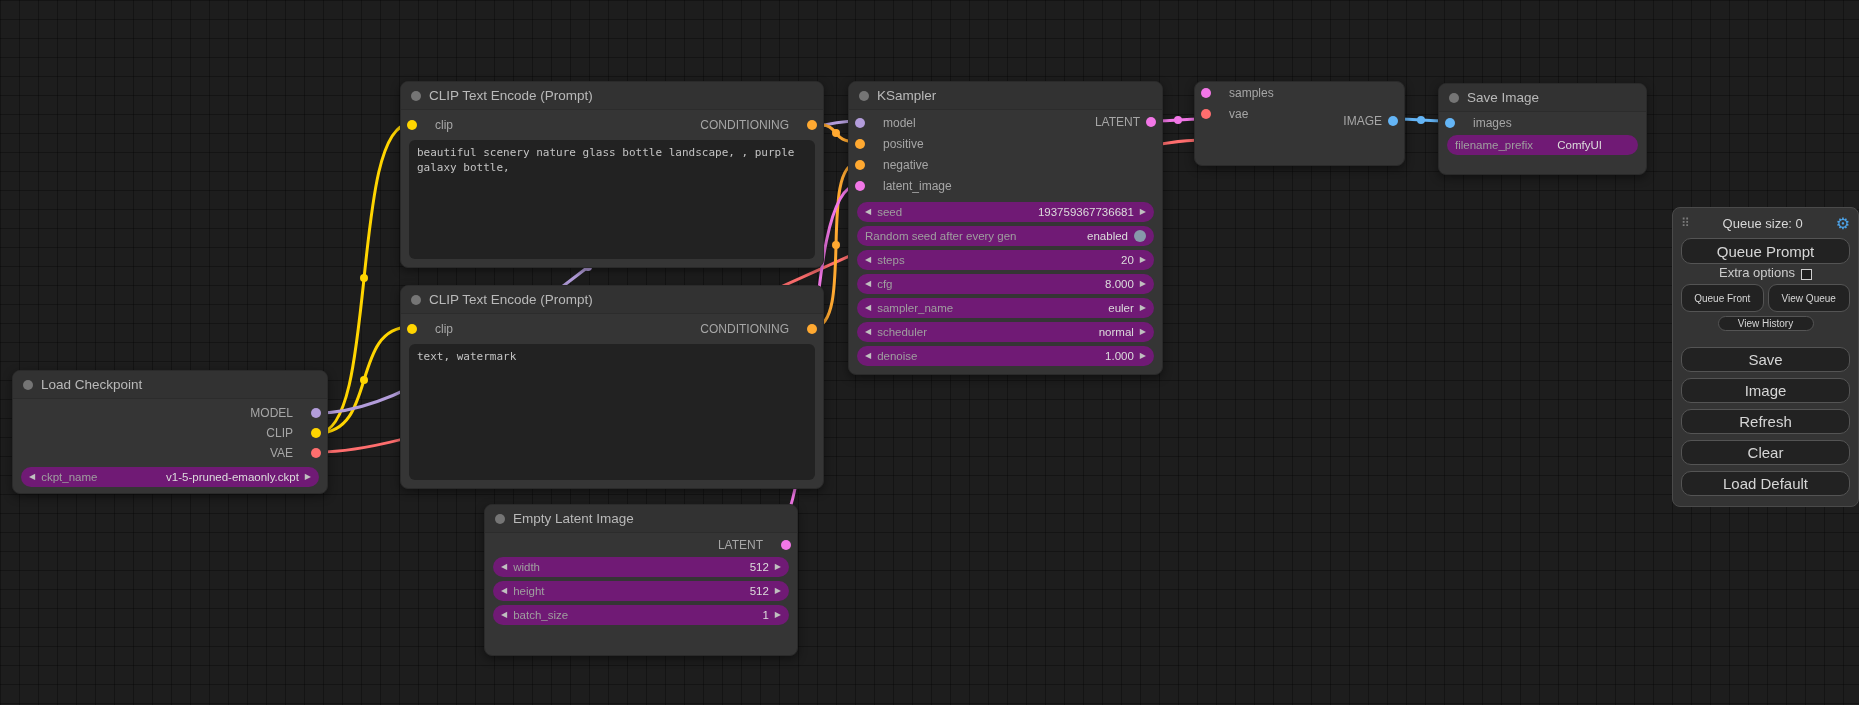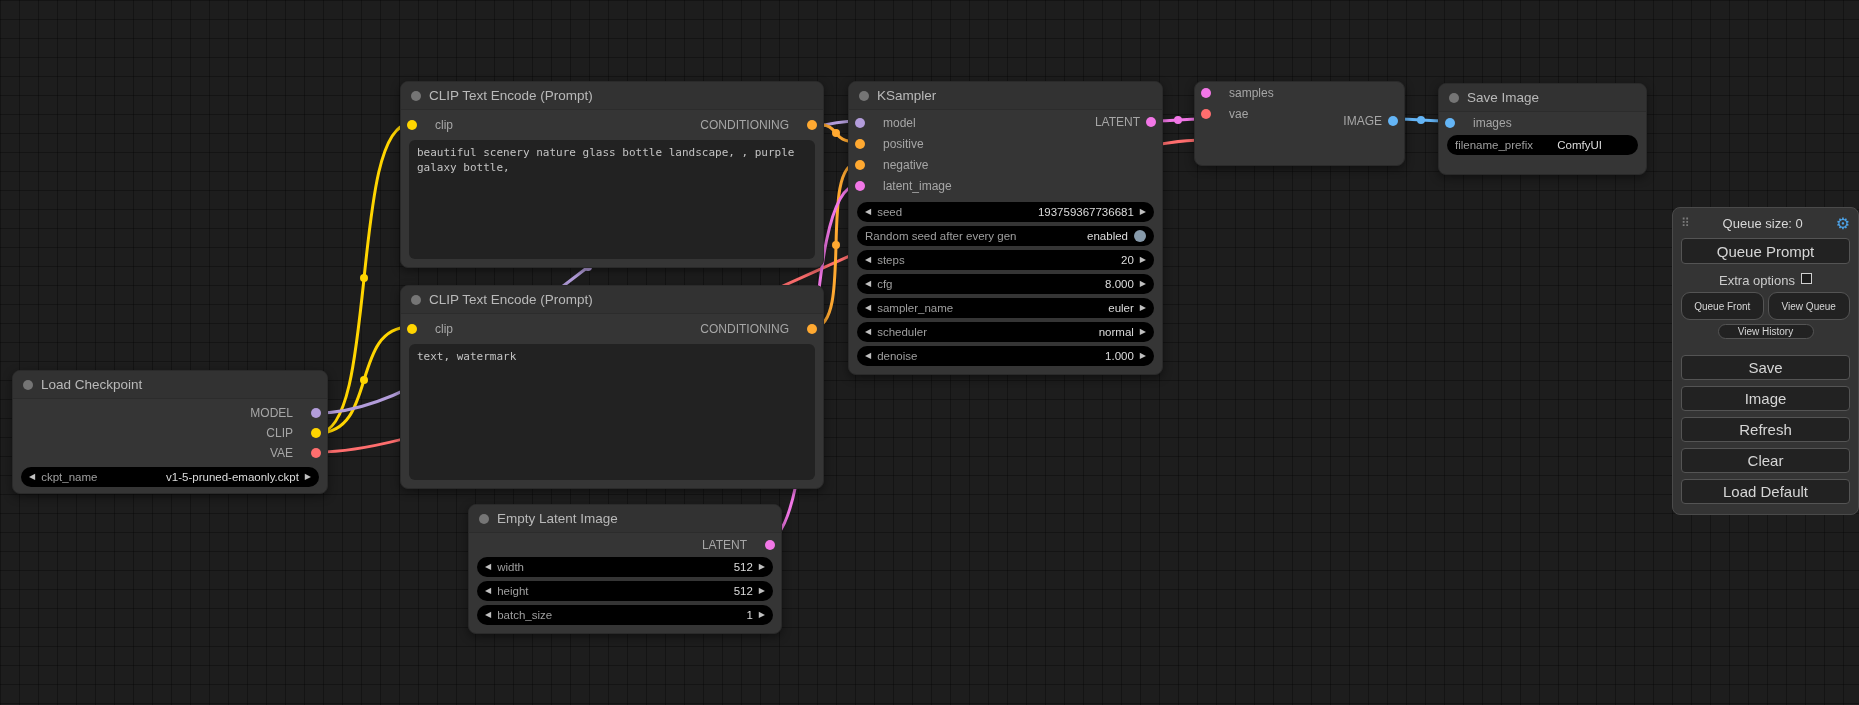--- a/index.html
+++ b/index.html
@@ -37,46 +37,46 @@
   .rows{display:flex;flex-direction:column}
   .srow{display:flex;align-items:center;gap:18px;padding:0 6px;height:20px;
     font-size:12px;color:#a6a6a6}
   .srow.out{justify-content:flex-end}
   .srow.both{height:30px}
   .spacer{flex:1}
   .dot{width:10px;height:10px;border-radius:50%;flex:none}
   .dot.model{background:var(--c-model)} .dot.clip{background:var(--c-clip)}
   .dot.vae{background:var(--c-vae)}     .dot.cond{background:var(--c-cond)}
   .dot.latent{background:var(--c-latent)} .dot.image{background:var(--c-image)}
-  .widget{height:20px;min-height:20px;flex:none;background:#000000;border-radius:10px;
+  .widget{height:20px;min-height:20px;flex:none;background:#701a75;border-radius:10px;
     display:flex;align-items:center;gap:6px;padding:0 8px;margin:0 8px;
     font-size:11.5px;color:#9f9f9f}
   .wval{margin-left:auto;color:#dcdcdc;white-space:nowrap}
   .arr{color:#c0c0c0;font-size:8px;flex:none;line-height:1}
   .toggle-dot{width:12px;height:12px;border-radius:50%;background:var(--c-toggle);flex:none}
   .textbox{flex:1;margin:0 8px 8px;background:#222;border-radius:6px;
     padding:6px 8px;color:#c3c3c3;font-family:"DejaVu Sans Mono",monospace;
     font-size:11px;line-height:1.35;white-space:pre-wrap;overflow:hidden}
   .abs-out{position:absolute;right:6px;display:flex;align-items:center;gap:6px;
     height:20px;font-size:12px;color:#a6a6a6}
   .wstack{display:flex;flex-direction:column;gap:4px;margin-top:6px}
   
   #menu{position:absolute;left:1672px;top:207px;width:187px;z-index:3;
     background:#343434;border:1px solid #4a4a4a;border-radius:8px;padding-bottom:10px}
   .menu-head{display:flex;align-items:center;padding:6px 8px 0;height:24px}
   .drag-handle{color:#7c7c7c;font-size:12px;flex:none;cursor:grab}
   .queue-size{flex:1;text-align:center;color:#d8d8d8;font-size:13px}
   .gear{color:var(--c-accent);font-size:16px;flex:none;cursor:pointer}
-  .btn{background:#222;border:1px solid #545454;border-radius:4px;color:#d6d6d6;
+  .btn{background:#222;border:1px solid #545454;border-radius:10px;color:#d6d6d6;
     display:flex;align-items:center;justify-content:center;cursor:pointer}
   .btn-queue{height:26px;margin:6px 8px 0;font-size:15px}
   .btn-big{height:25px;margin:6px 8px 0;font-size:15px}
   .btn-big.first{margin-top:16px}
-  .extra-row{display:flex;align-items:flex-start;justify-content:center;gap:6px;
-    margin-top:9px;font-size:13px;color:#cccccc}
+  .extra-row{display:flex;align-items:flex-end;justify-content:center;gap:6px;
+    margin-top:1px;font-size:13px;color:#cccccc}
   .checkbox{width:11px;height:11px;border:1px solid #cfcfcf;background:#1d1d1d;flex:none}
   .small-row{display:flex;gap:4px;margin:4px 8px 0}
   .btn-small{flex:1;height:28px;font-size:10px;border-radius:9px}
   .btn-history{height:15px;font-size:10px;border-radius:9px;width:96px;margin:4px auto 0}
 </style>
 </head>
 <body>
 
 <svg id="wires" width="1859" height="705">
   <path class="w clip" d="M318,433 C378,433 350,124 410,124"></path>
@@ -149,21 +149,21 @@
   <div class="srow both">
     <span class="dot clip"></span>
     <span>clip</span>
     <span class="spacer"></span>
     <span>CONDITIONING</span>
     <span class="dot cond"></span>
   </div>
   <div class="textbox">text, watermark</div>
 </div>
 
-<div class="node" style="left:468px;top:504px;width:314px;height:130px">
+<div class="node" style="left:484px;top:504px;width:314px;height:152px">
   <div class="node-title">
     <span class="tdot"></span>
     <span>Empty Latent Image</span>
   </div>
   <div class="rows" style="padding-top:2px">
     <div class="srow out">
       <span>LATENT</span>
       <span class="dot latent"></span>
     </div>
     <div class="wstack" style="margin-top:2px">

